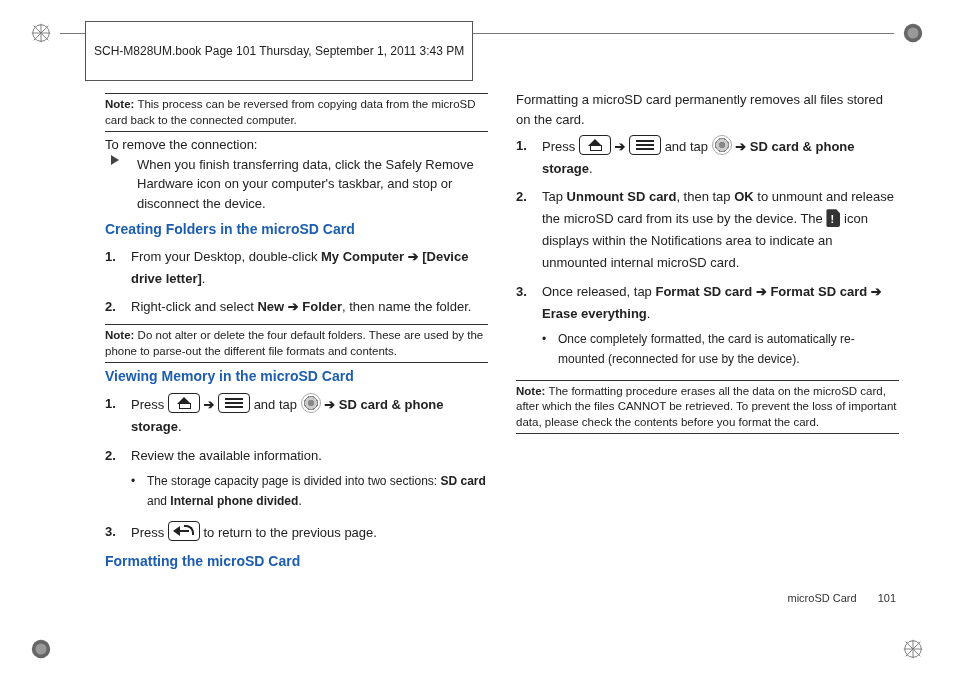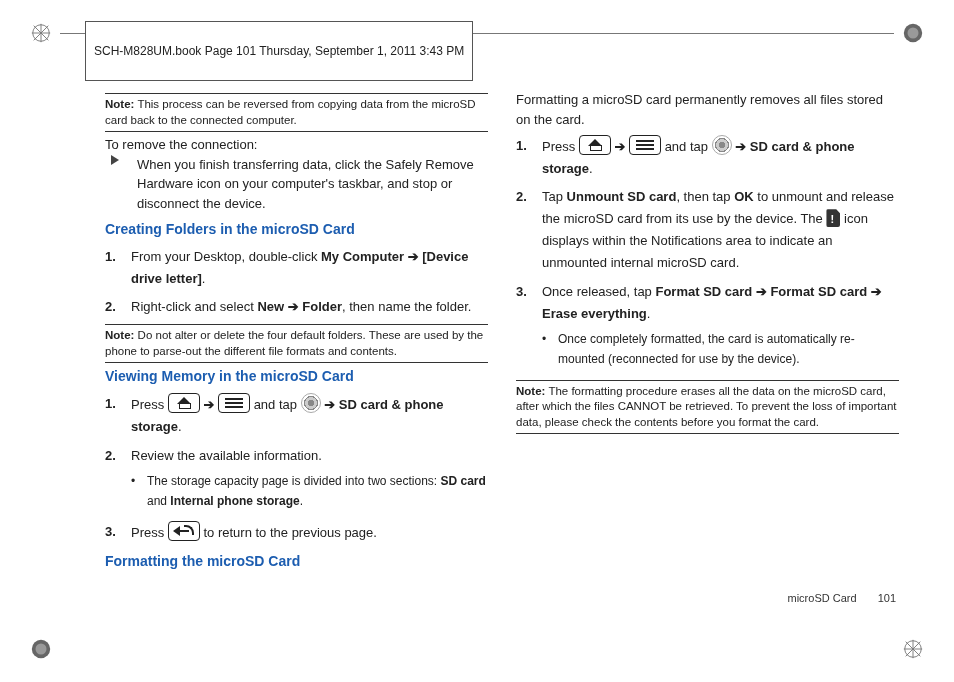--- a/index.html
+++ b/index.html
@@ -191,21 +191,21 @@
     </li>
   </ol>
 
   <ol class="steps blk" style="margin-top:0">
     <li>
       <span class="n">2.</span>
       <span class="t">
         <span>Review the available information.</span>
         <div class="bullet-row">
           <span class="b">•</span>
-          <span><span>The storage capacity page is divided into two sections: </span><b>SD card</b><span> and </span><b>Internal phone storage</b><span>.</span></span>
+          <span><span>The storage capacity page is divided into two sections: </span><b>SD card</b><span> and </span><b>Internal phone divided</b><span>.</span></span>
         </div>
       </span>
     </li>
     <li>
       <span class="n">3.</span>
       <span class="t">
         <span>Press </span>
         <span class="ibox back"><span class="curl"></span></span>
         <span> to return to the previous page.</span>
       </span>

